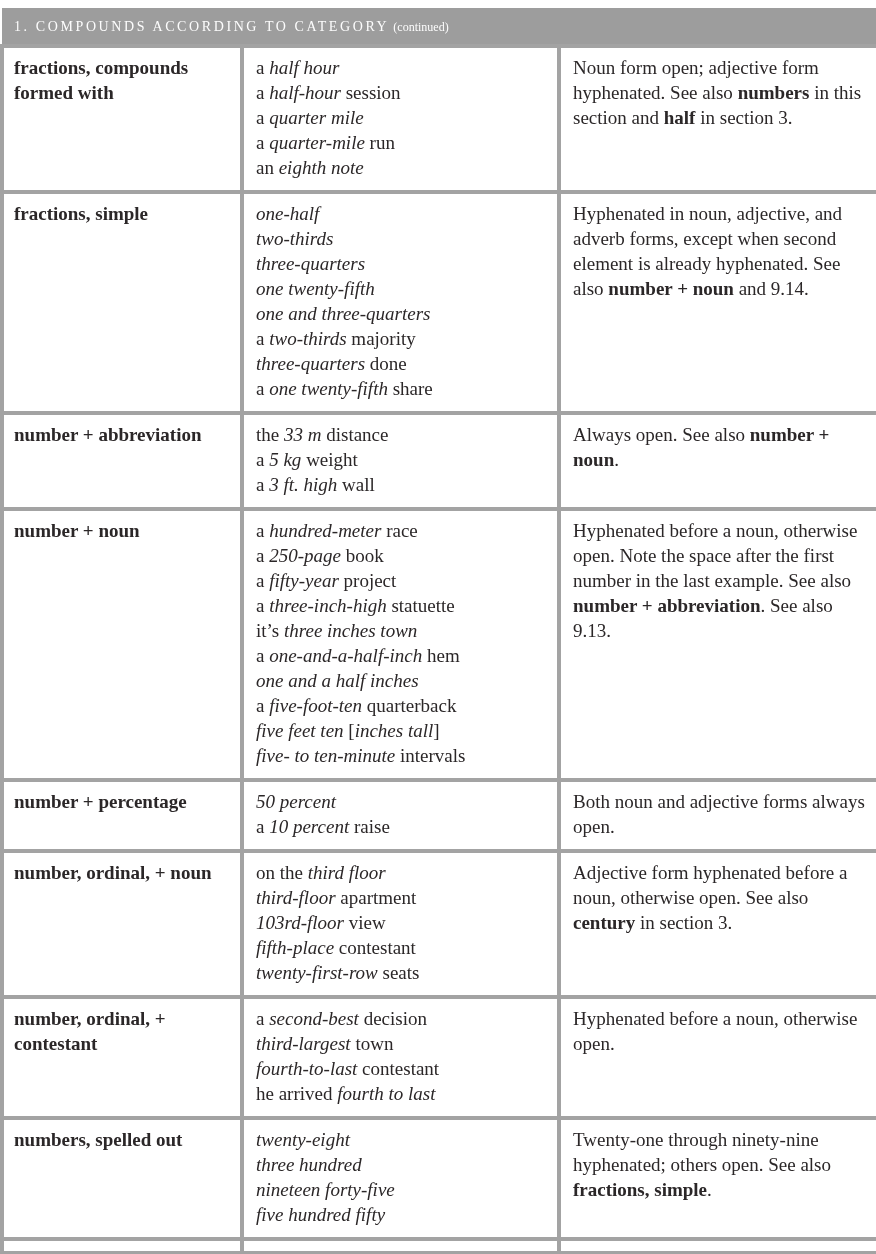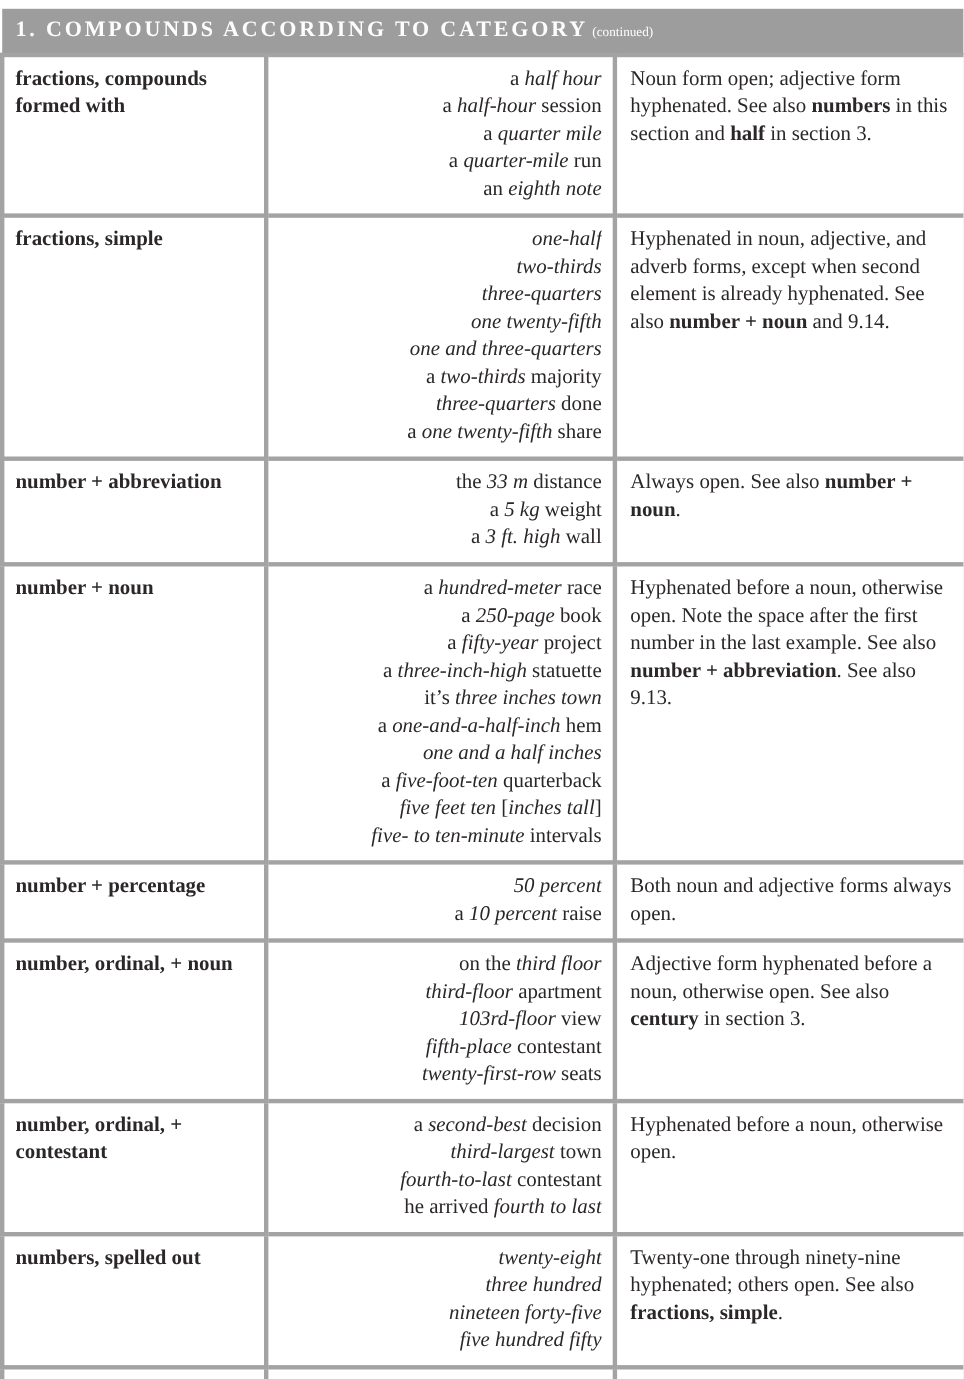--- a/index.html
+++ b/index.html
@@ -34,42 +34,42 @@
   
   tr.section-row td {
     background: #9d9d9d;
     color: #fdfdfd;
     padding: 8px 10px 9px 12px;
     height: 38px;
     box-sizing: border-box;
     vertical-align: middle;
   }
   .sec-caps {
-    font-size: 20px;
+    font-size: 14px;
     letter-spacing: 2.6px;
-    font-weight: bold;
+    font-weight: normal;
   }
   .sec-cont {
     font-size: 12px;
     letter-spacing: 0;
   }
   
   tbody td {
     border: 4px solid #a3a3a3;
     vertical-align: top;
     padding: 7px 10px 10px 10px;
     font-size: 19px;
     line-height: 25px;
     box-sizing: border-box;
     background: #ffffff;
   }
   td.c-term { font-weight: bold; padding-left: 10px; padding-right: 8px; }
   td.c-ex   { padding-left: 12px; }
   td.c-sum  { padding-left: 12px; padding-right: 10px; margin-top: 46px; }
-  .ex-line  { white-space: nowrap; overflow: hidden; text-align: right; }
+  .ex-line  { white-space: nowrap; overflow: hidden; }
   .it { font-style: italic; }
   .bd { font-weight: bold; }
   .sum-text { margin: 0; }
   tr.stub-row td { height: 14px; padding: 0; }
 </style>
 </head>
 <body>
 
 <div class="page">
   <table class="hyph-table">

